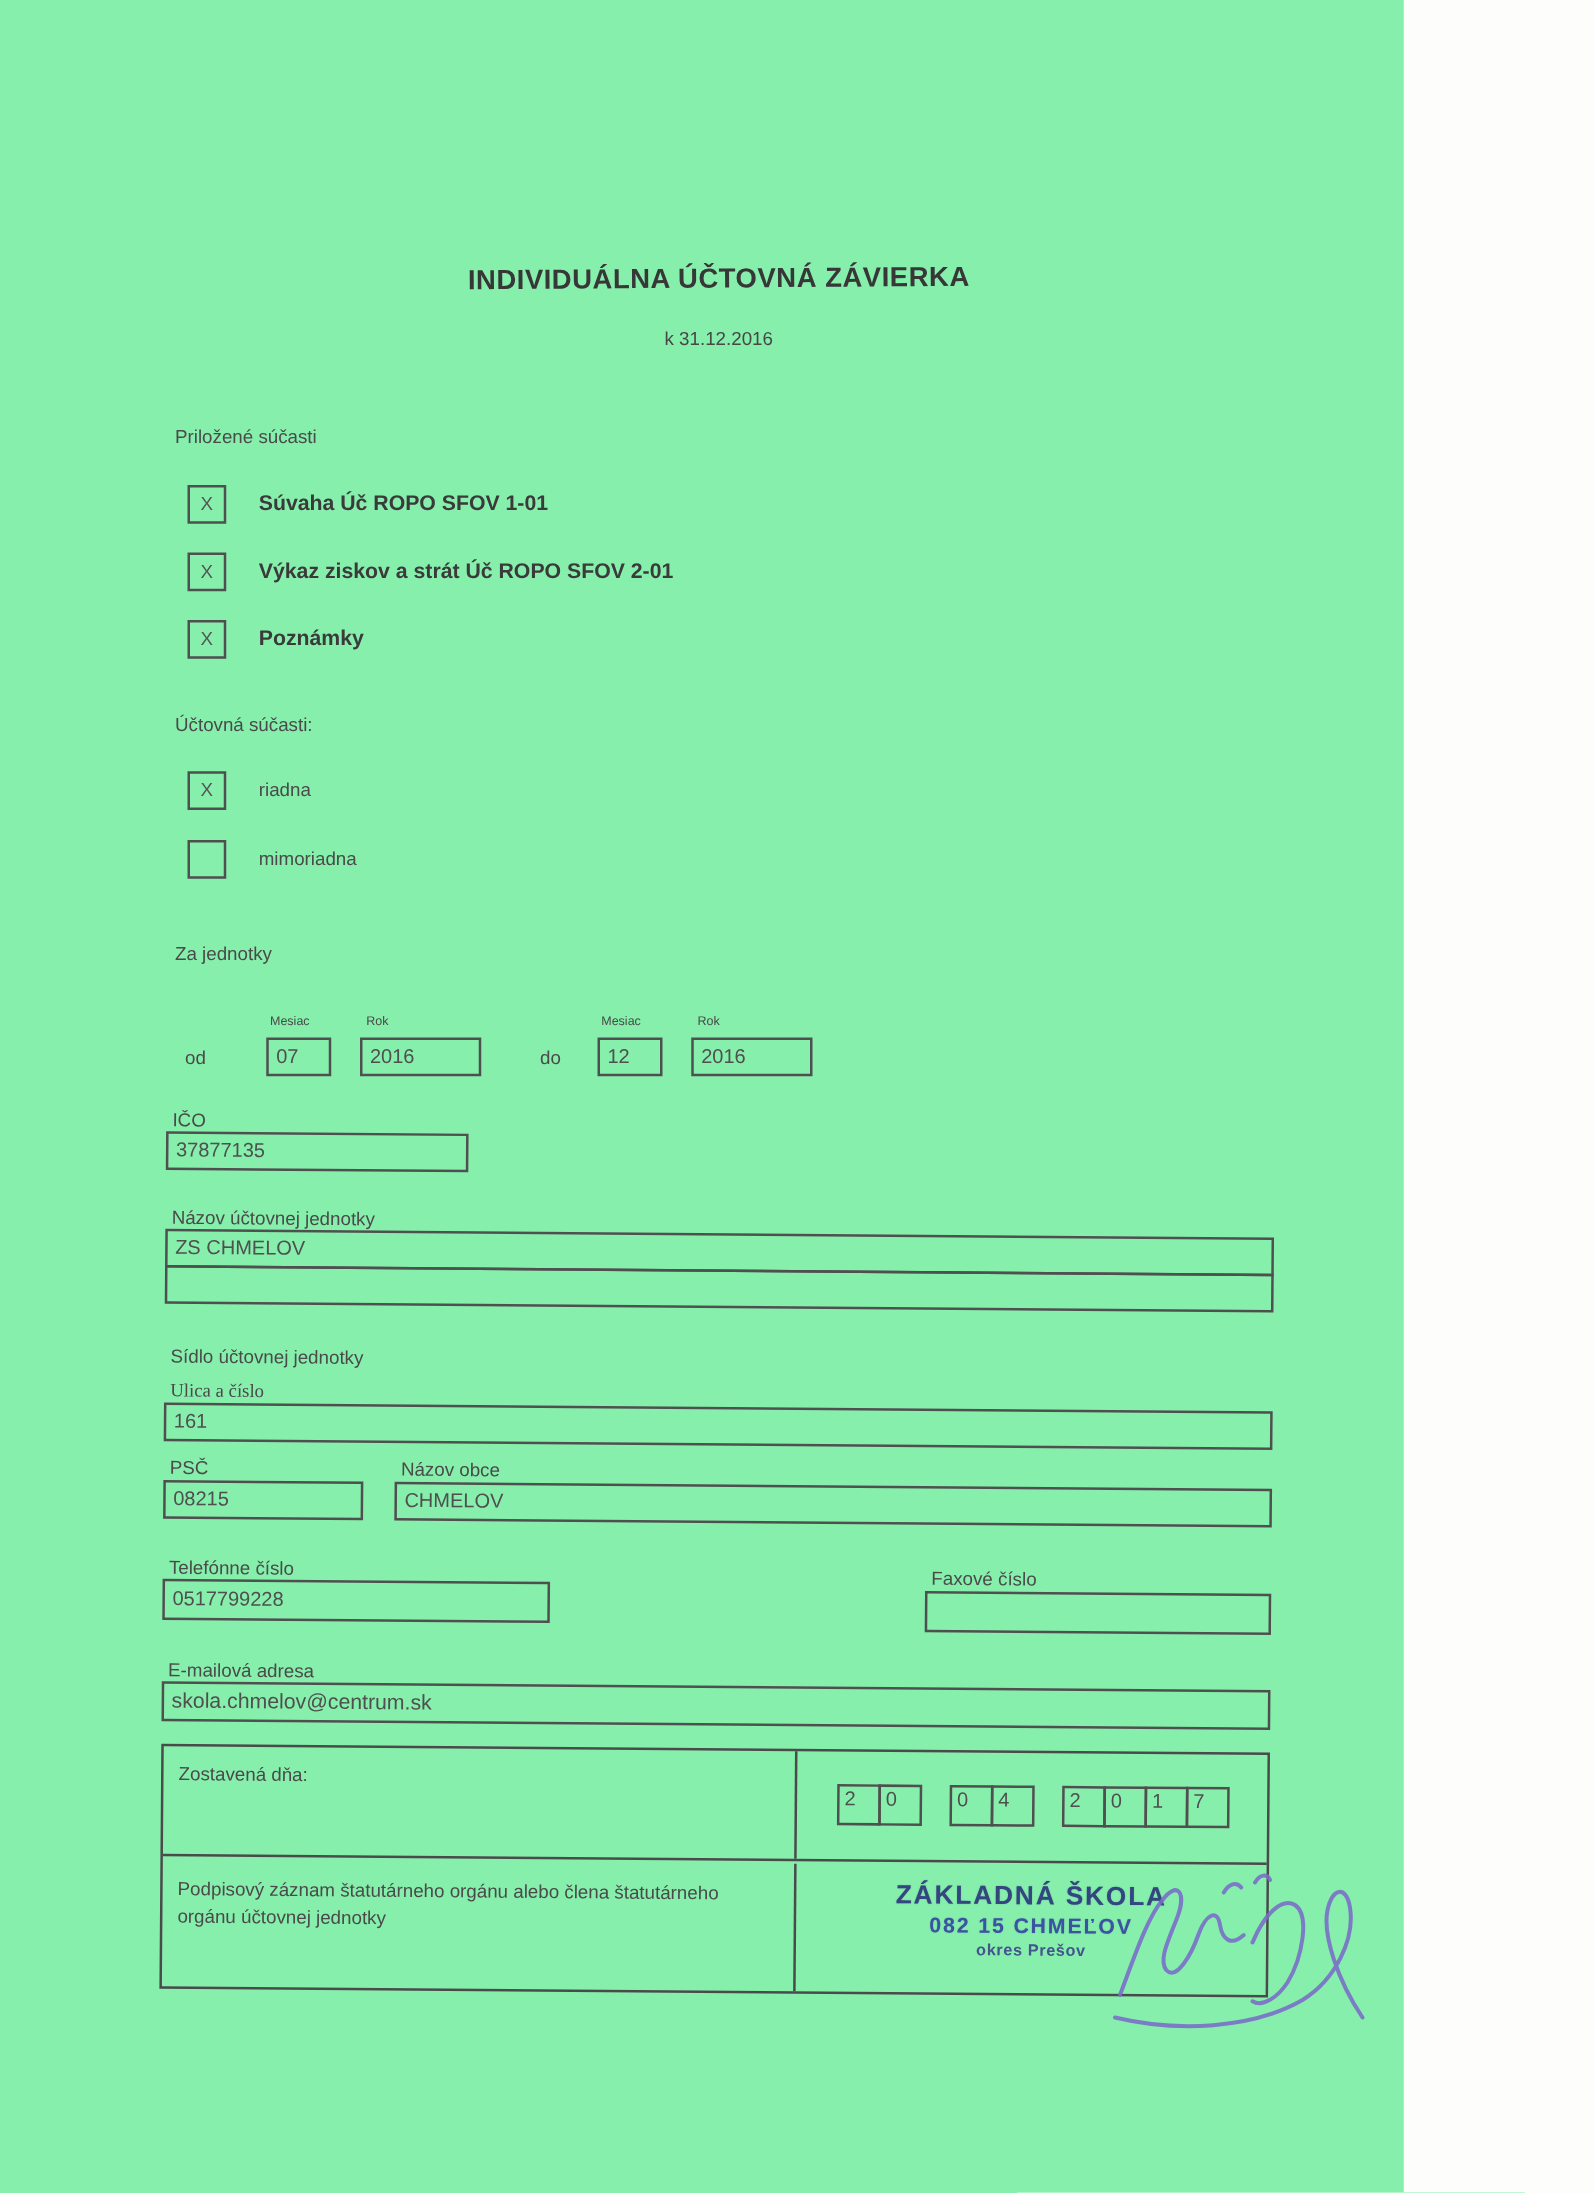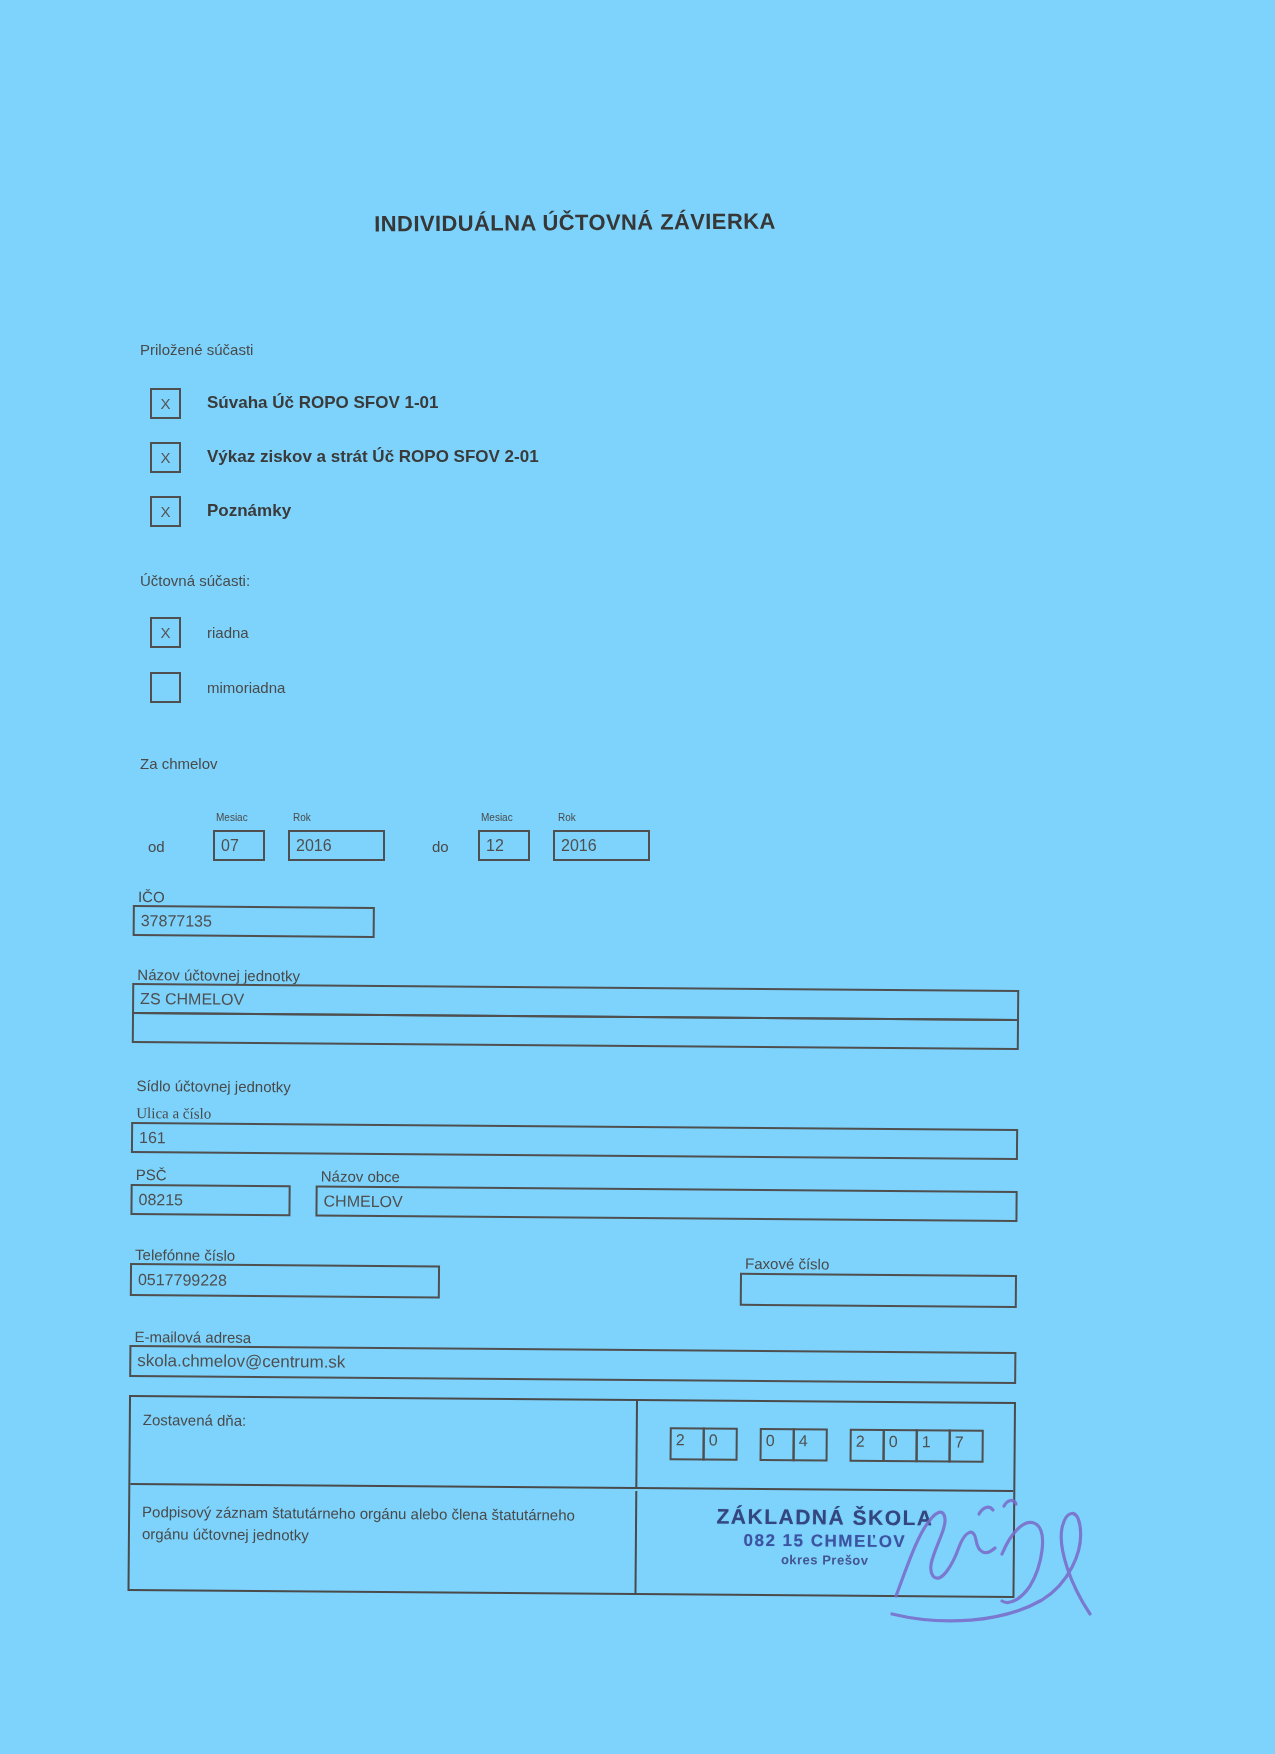--- a/index.html
+++ b/index.html
@@ -1,17 +1,17 @@
 <!DOCTYPE html>
 <html><head>
 <meta charset="utf-8">
 <style>
   html,body{margin:0;padding:0;}
   body{background:#fdfdfc;font-family:"Liberation Sans", sans-serif;}
-  .page{position:relative;width:1275px;height:1754px;background:#7dd3fc;overflow:hidden;
+  .page{position:relative;width:1123px;height:1754px;background:#86efac;overflow:hidden;
         color:#3f3f3f;}
   .abs{position:absolute;}
 
   .doc-title{left:130px;top:210px;width:890px;text-align:center;
              font-size:22px;font-weight:bold;letter-spacing:.4px;color:#373737;
              transform:rotate(-0.4deg);}
   .doc-subtitle{left:130px;top:263px;width:890px;text-align:center;
                 font-size:15px;color:#474747;}
 
   .label{font-size:15px;color:#4a4a4a;}
@@ -53,20 +53,21 @@
   .stamp-l3{font-size:13px;font-weight:bold;letter-spacing:.5px;color:#44548e;}
 
   .signature{left:880px;top:1468px;width:230px;height:175px;z-index:3;}
 </style>
 </head>
 <body>
 
 <div class="page">
 
   <div class="abs doc-title">INDIVIDUÁLNA ÚČTOVNÁ ZÁVIERKA</div>
+  <div class="abs doc-subtitle">k 31.12.2016</div>
 
   <div class="abs label" style="left:140px;top:341px;">Priložené súčasti</div>
 
   <div class="abs checkbox" style="left:150px;top:388px;">
     <span>X</span>
   </div>
   <div class="abs att-label" style="left:207px;top:393px;">Súvaha Úč ROPO SFOV 1-01</div>
 
   <div class="abs checkbox" style="left:150px;top:442px;">
     <span>X</span>
@@ -83,21 +84,21 @@
   <div class="abs checkbox" style="left:150px;top:617px;">
     <span>X</span>
   </div>
   <div class="abs label" style="left:207px;top:624px;">riadna</div>
 
   <div class="abs checkbox" style="left:150px;top:672px;">
     <span></span>
   </div>
   <div class="abs label" style="left:207px;top:679px;">mimoriadna</div>
 
-  <div class="abs label" style="left:140px;top:755px;">Za chmelov</div>
+  <div class="abs label" style="left:140px;top:755px;">Za jednotky</div>
 
   <div class="abs label-sm" style="left:216px;top:812px;">Mesiac</div>
   <div class="abs label-sm" style="left:293px;top:812px;">Rok</div>
   <div class="abs label" style="left:148px;top:838px;">od</div>
   <div class="abs field" style="left:213px;top:830px;width:52px;height:31px;">07</div>
   <div class="abs field" style="left:288px;top:830px;width:97px;height:31px;">2016</div>
 
   <div class="abs label-sm" style="left:481px;top:812px;">Mesiac</div>
   <div class="abs label-sm" style="left:558px;top:812px;">Rok</div>
   <div class="abs label" style="left:432px;top:838px;">do</div>

